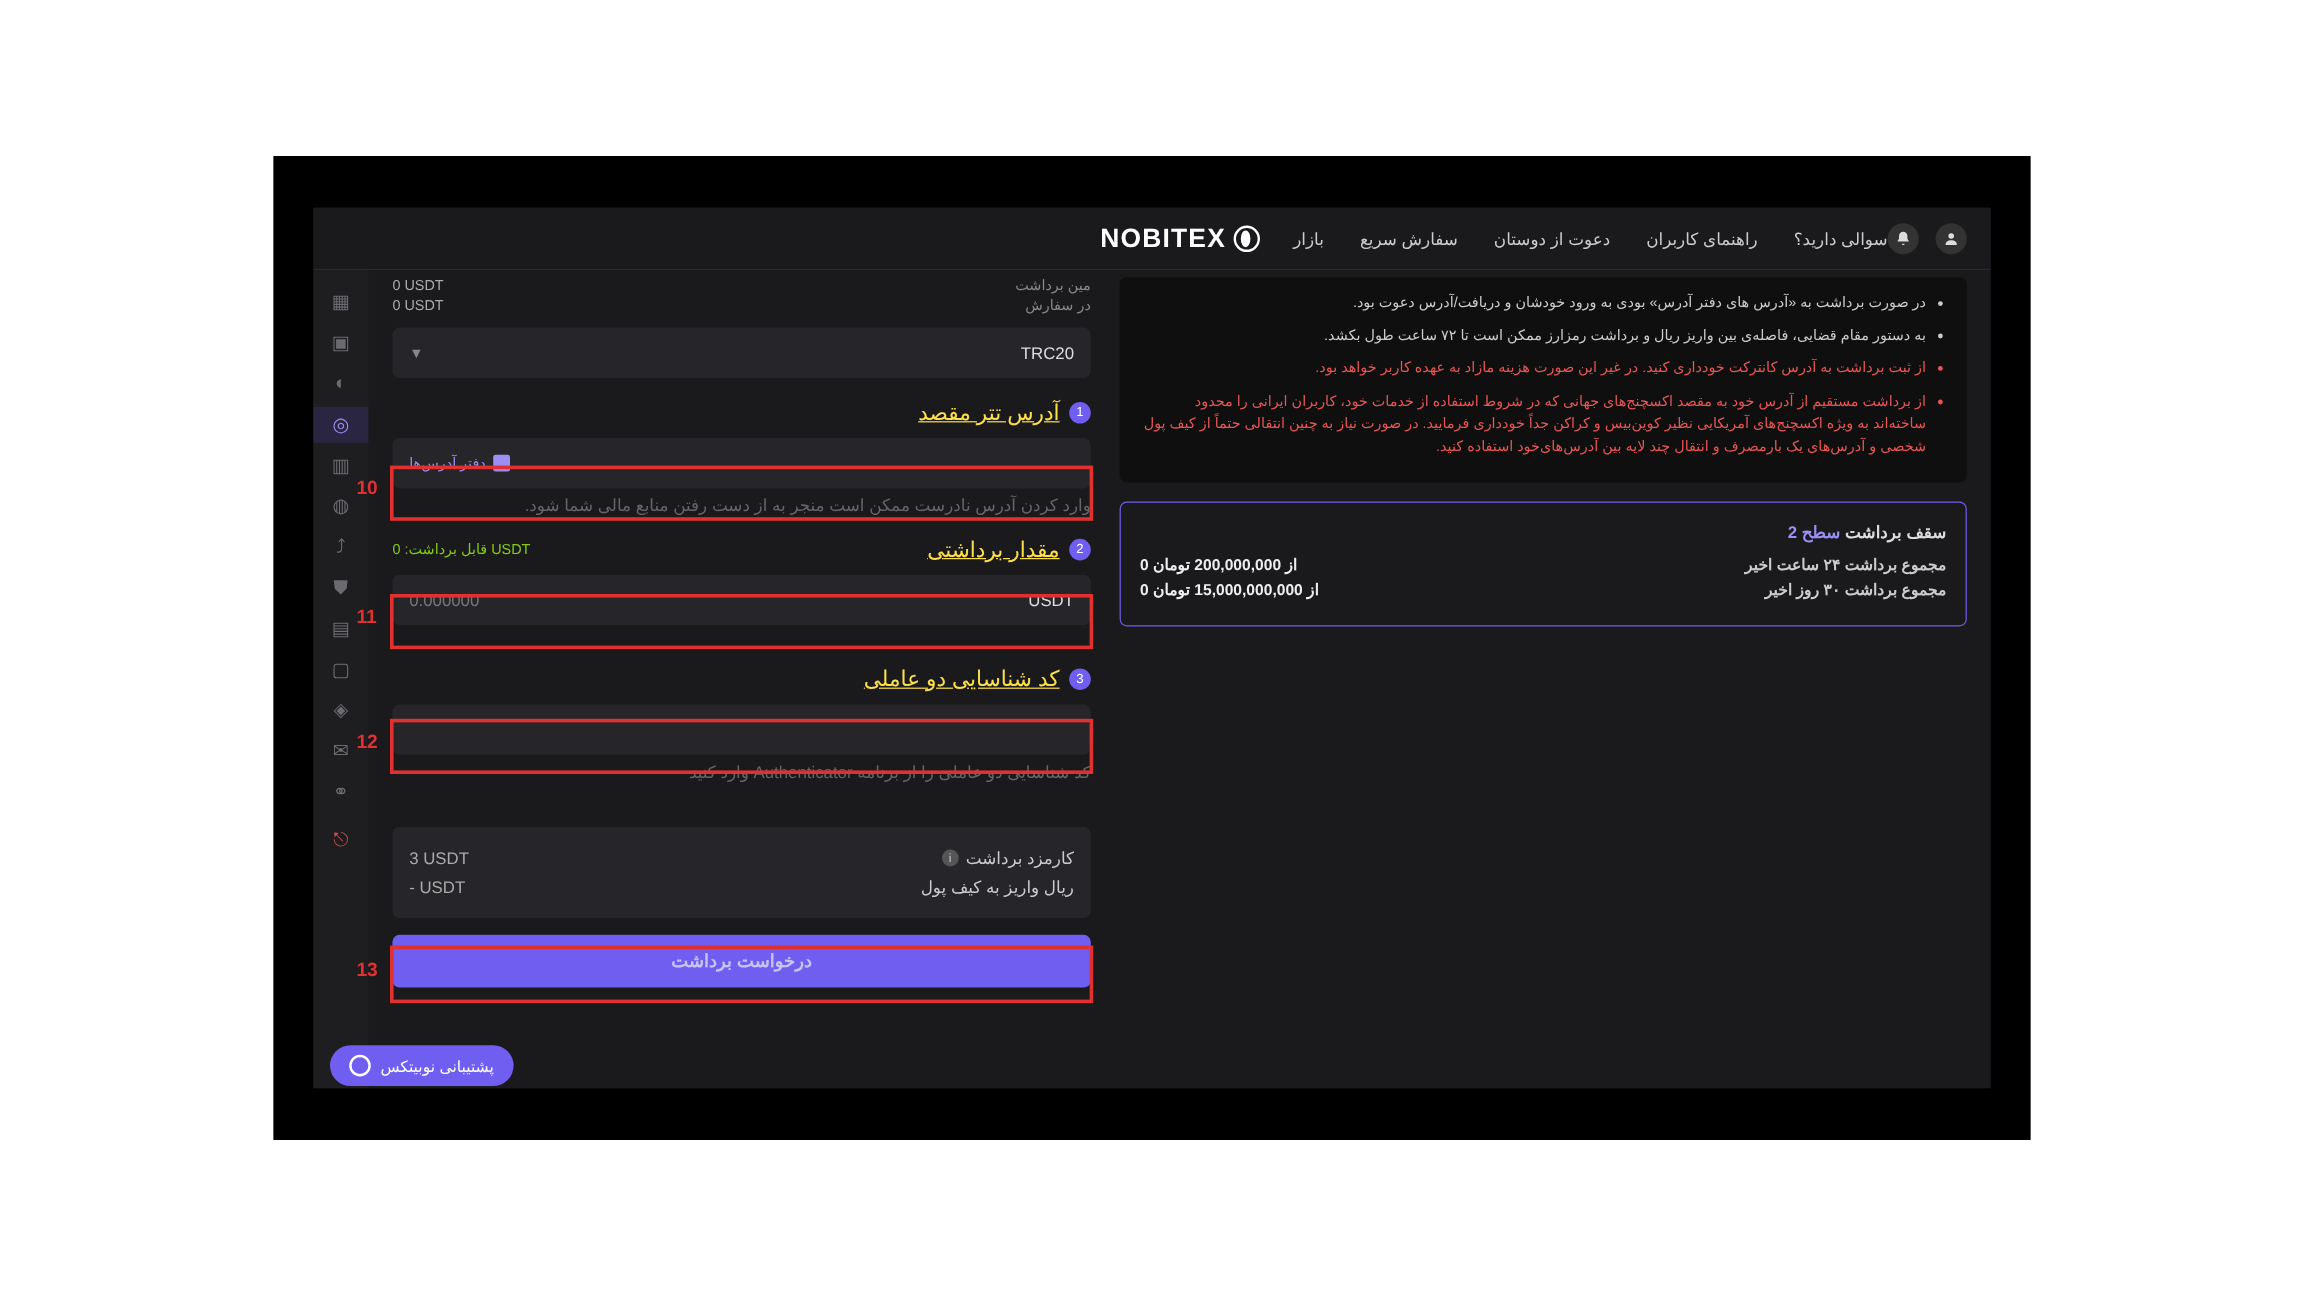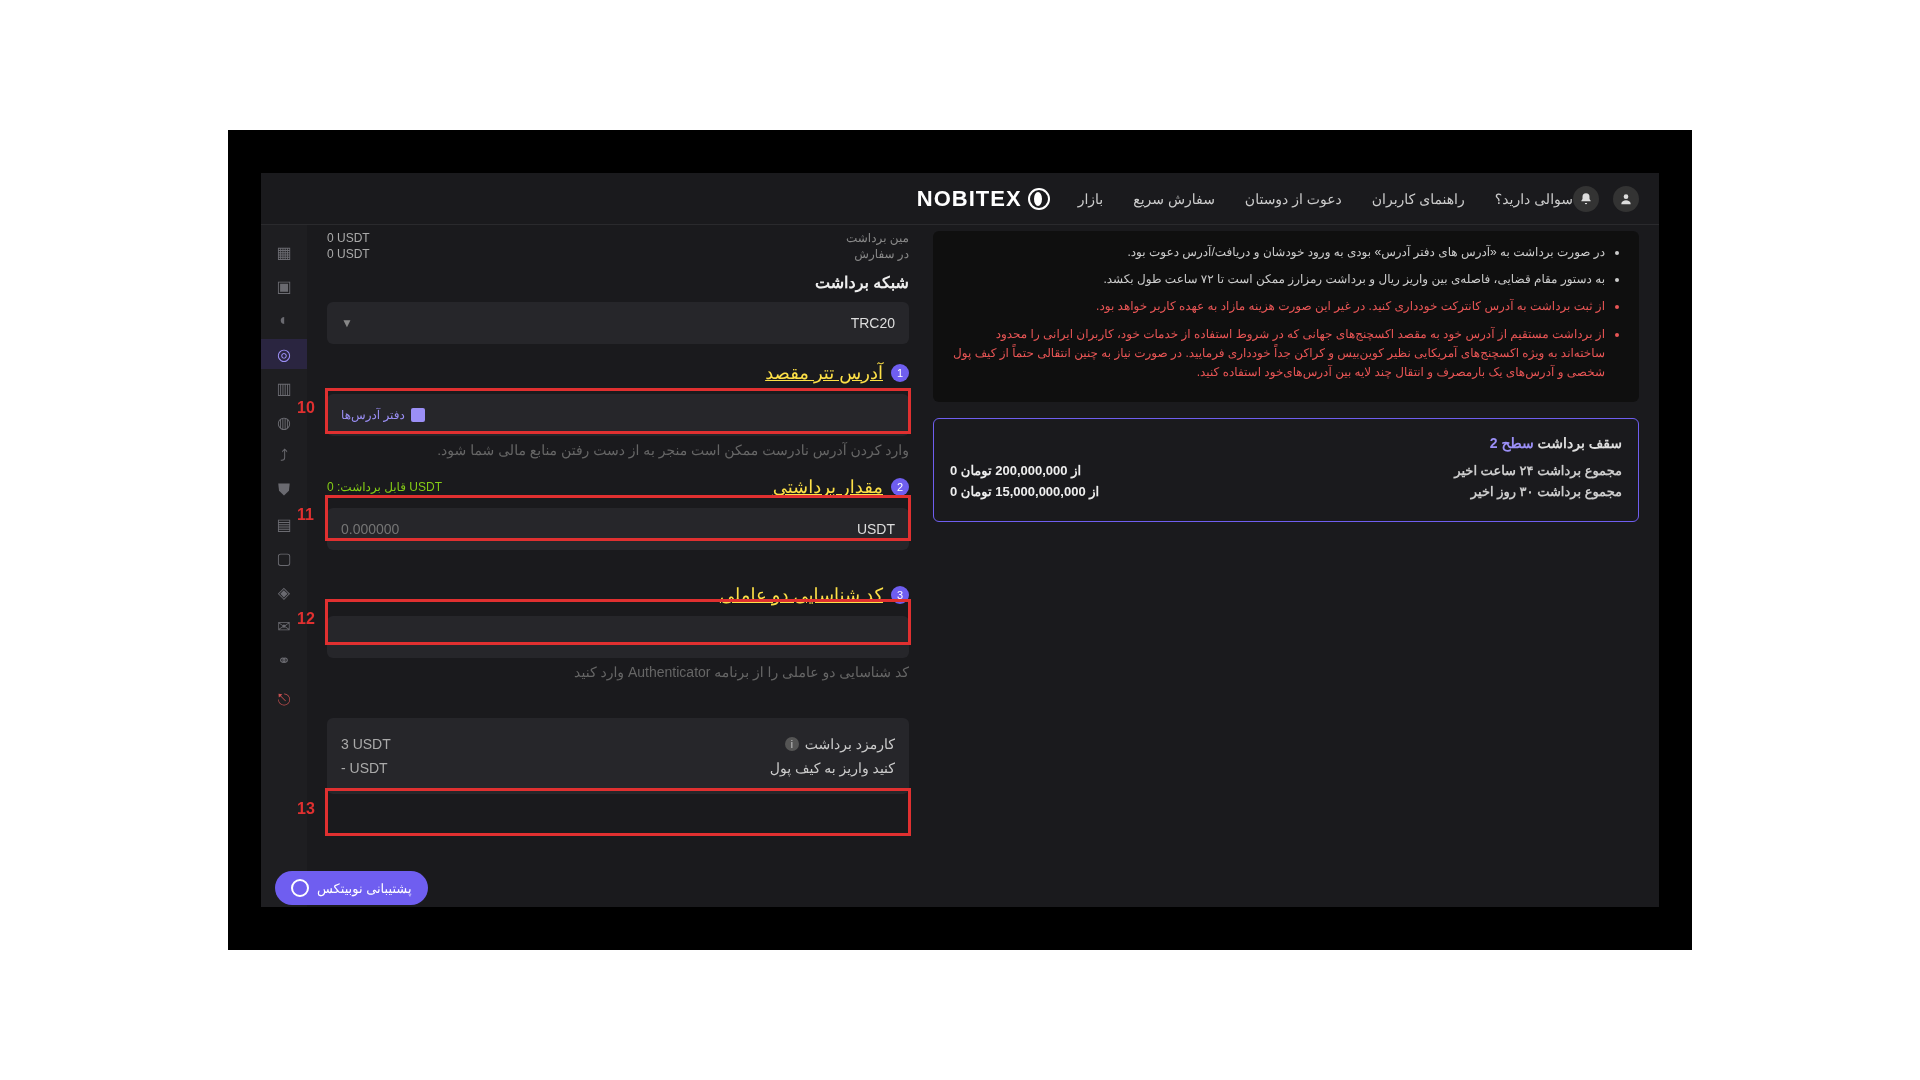--- a/index.html
+++ b/index.html
@@ -446,21 +446,20 @@
             <div class="balance-row">
               <span>مین برداشت</span>
               <span class="val">0 USDT</span>
             </div>
             <div class="balance-row">
               <span>در سفارش</span>
               <span class="val">0 USDT</span>
             </div>
           </div>
 
-          <div class="section-title">شبکه برداشت</div>
           <div class="select-box">
             <span>TRC20</span>
             <span class="chevron">▼</span>
           </div>
 
           <div class="step-row">
             <span class="step-num">1</span>
             <span class="step-label">آدرس تتر مقصد</span>
           </div>
           <div class="input-wrap" id="addr-wrap">
@@ -503,25 +502,28 @@
 
           <div class="fee-box">
             <div class="fee-row">
               <span class="label">
                 <span>کارمزد برداشت</span>
                 <span class="info-icon">i</span>
               </span>
               <span class="val">3  USDT</span>
             </div>
             <div class="fee-row">
-              <span class="label">کنید واریز به کیف پول</span>
+              <span class="label">ریال واریز به کیف پول</span>
               <span class="val">-  USDT</span>
             </div>
           </div>
 
+          <div id="submit-wrap">
+            <button class="submit-btn">درخواست برداشت</button>
+          </div>
 
         </div>
       </div>
 
       <div class="sidebar">
         <div class="side-icon">▦</div>
         <div class="side-icon">▣</div>
         <div class="side-icon">◐</div>
         <div class="side-icon active">◎</div>
         <div class="side-icon">▥</div>

